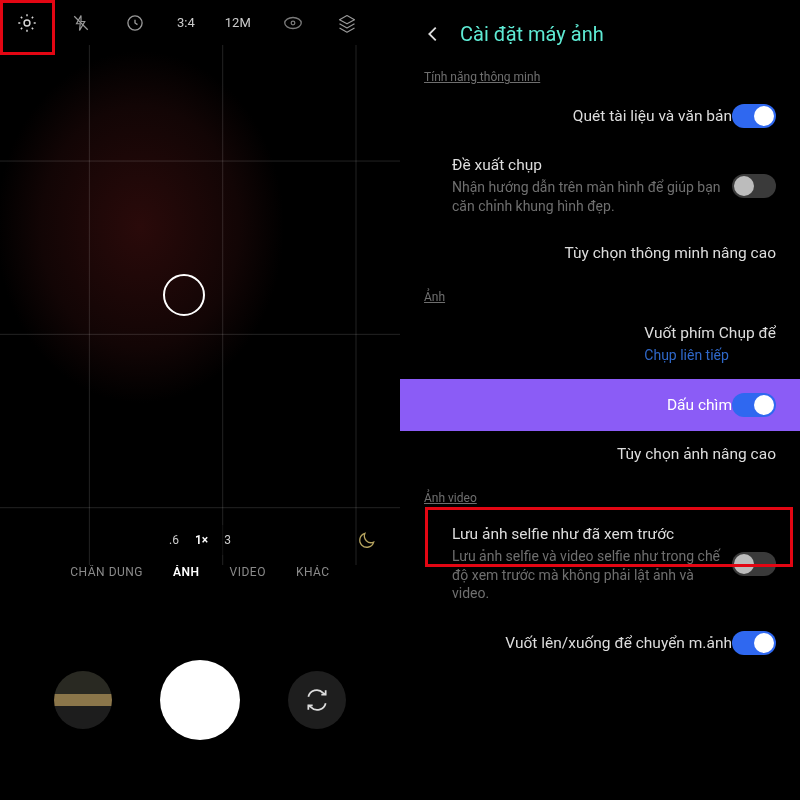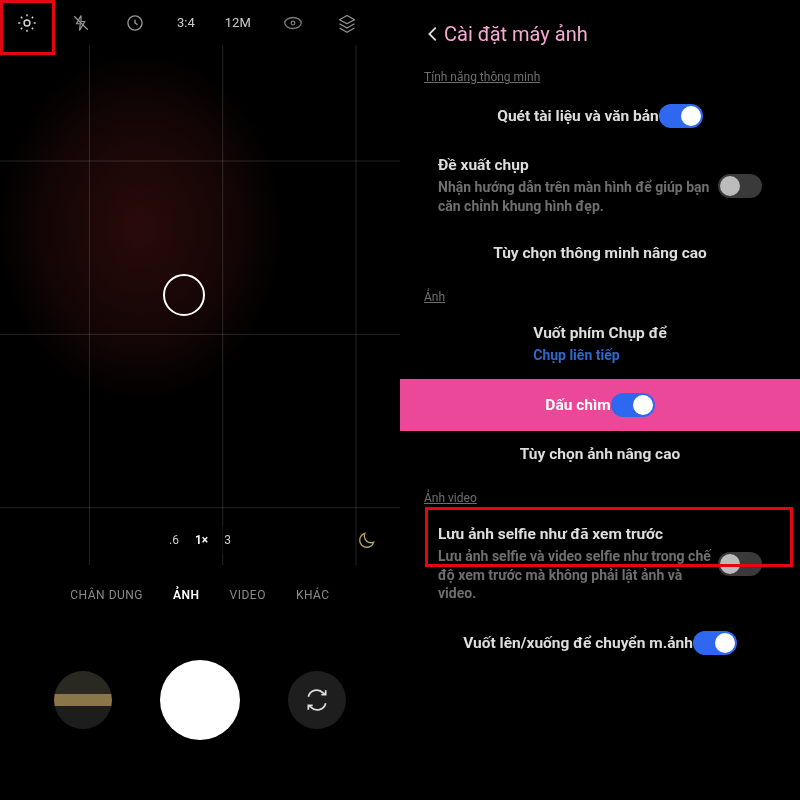--- a/index.html
+++ b/index.html
@@ -51,21 +51,21 @@
     display:flex; gap: 16px; align-items:center;
     background: #00000066; padding: 8px 18px; border-radius: 24px;
     font-size: 12px; color:#ccc;
   }
   .zoom-levels span.active { font-weight: 600; color:#fff; }
   .moon-icon {
     position:absolute; bottom: 14px; right: 22px; width: 22px; height:22px;
     display:flex; align-items:center; justify-content:center; opacity:.9;
   }
   .mode-row {
-    height: 60px; display:flex; align-items:center; justify-content:center; gap: 30px;
+    height: 60px; display:flex; justify-content:center; gap: 30px;
     font-size: 12px; letter-spacing: .5px; color:#8a8a8a;
   }
   .mode-row span.active { color:#fff; font-weight:600; }
   .shutter-row {
     height: 150px; display:flex; align-items:center; justify-content:space-around;
     padding: 0 30px;
   }
   .thumb {
     width: 58px; height:58px; border-radius:50%;
     background: linear-gradient(#3a3a30 0 40%, #c7a86a 40% 60%, #2a2a2a 60%);
@@ -74,30 +74,30 @@
   .shutter {
     width: 80px; height:80px; border-radius:50%; background:#fff;
   }
   .switch-cam {
     width:58px; height:58px; border-radius:50%; background:#1e1e1e;
     display:flex; align-items:center; justify-content:center;
   }
   
   .settings-panel { background:#000; color:#dcdcdc; overflow:hidden;}
   .settings-header {
-    display:flex; align-items:center; 
-    padding: 22px 22px 10px; font-size: 20px; color:#f9a8d4; font-weight:400;
+    display:flex; align-items:center; gap: 16px;
+    padding: 22px 22px 10px; font-size: 20px; color:#5eead4; font-weight:400;
   }
   .settings-header .chev { width:22px; height:22px; display:flex; align-items:center; justify-content:center;}
   .section-label {
     font-size: 12px; color:#6f6f6f; padding: 14px 24px 6px; text-decoration: underline;
   }
   .row {
-    display:flex; align-items:center; justify-content:center;
-    padding: 14px 24px; position:relative;font-weight:bold;
+    display:flex; align-items:center; justify-content:flex-end;
+    padding: 14px 24px; position:relative;
   }
   .row .texts { display:flex; flex-direction:column; gap:4px; max-width: 280px;}
   .row .title { font-size: 15.5px; color:#ddd; }
   .row .sub { font-size: 14px; color:#6f6f6f; line-height:1.35;}
   .row .sub.blue { color:#2f68c9; }
   .toggle {
     width: 44px; height: 24px; border-radius: 12px; position:relative; flex-shrink:0;
     transition: background .2s;
   }
   .toggle::after {
@@ -217,21 +217,21 @@
   </div>
 
   <div class="section-label">Ảnh</div>
 
   <div class="row">
     <div class="texts">
       <span class="title">Vuốt phím Chụp để</span>
       <span class="sub blue">Chụp liên tiếp</span>
     </div>
   </div>
-  <div class="row" style="background:#ec4899;">
+  <div class="row" style="background:#8b5cf6;">
     <div class="texts">
         <span class="title" style="color:#fff">Dấu chìm</span>
       </div>
     <div class="toggle on"></div>
   </div>
   <div class="row">
     <div class="texts">
         <span class="title">Tùy chọn ảnh nâng cao</span>
       </div>
   </div>

